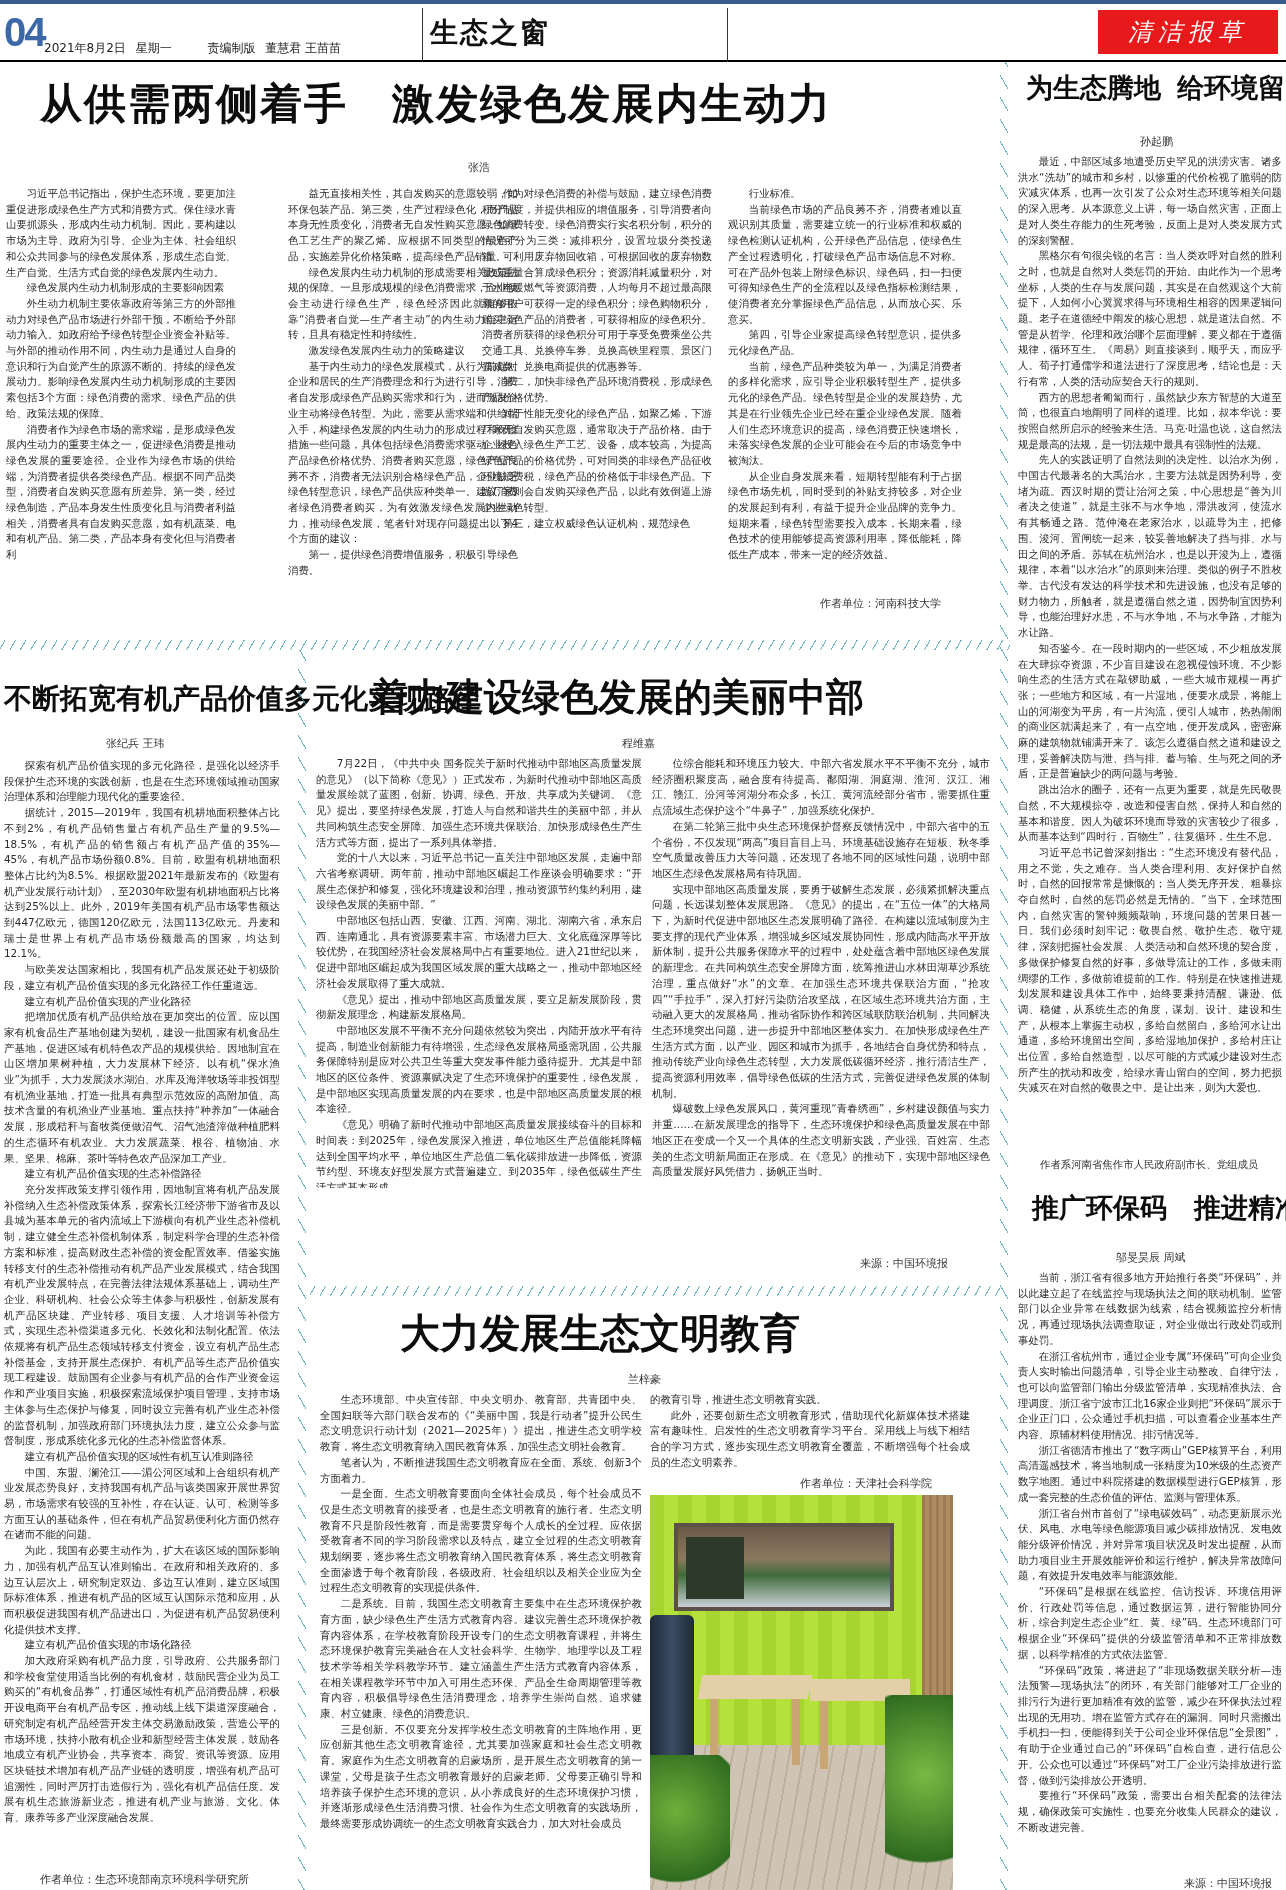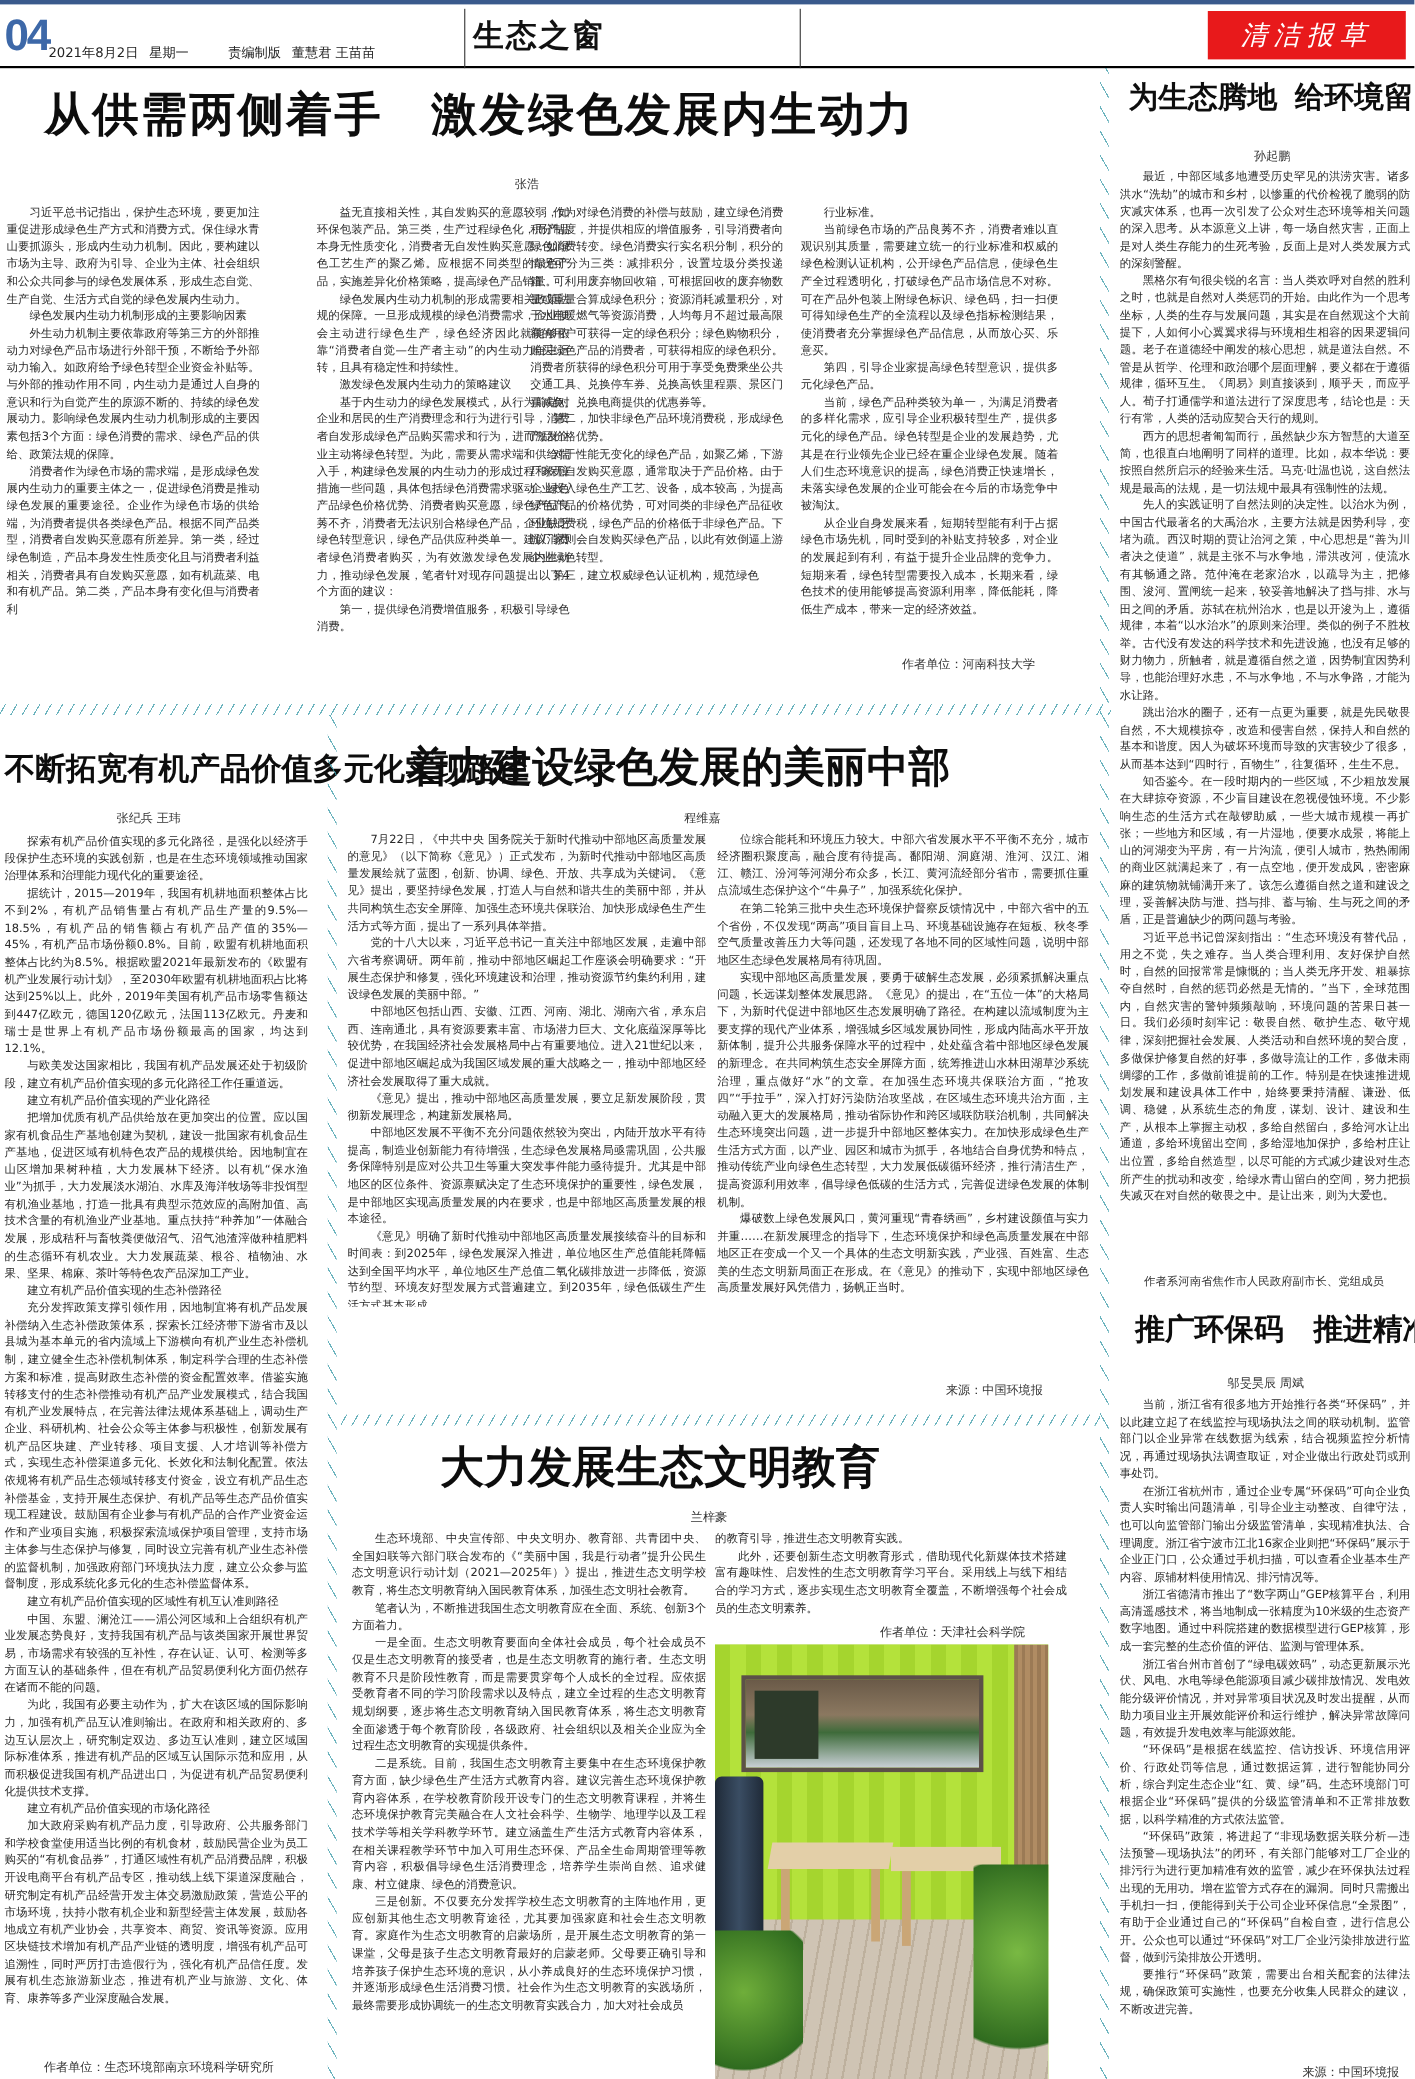--- a/index.html
+++ b/index.html
@@ -93,22 +93,22 @@
 <div class="wave-h" style="left:0; top:640px; width:1010px;"></div>
 <div class="wave-v" style="left:1000px; top:62px; height:1828px;"></div>
 
 <div class="headline" style="left:1026px; top:70px; font-size:27px;">为生态腾地 给环境留白</div>
 <div class="byline" style="left:1140px; top:134px;">孙起鹏</div>
 <div class="col" style="left:1018px; top:154px; width:264px; height:1000px;">
   <p>最近，中部区域多地遭受历史罕见的洪涝灾害。诸多洪水“洗劫”的城市和乡村，以惨重的代价检视了脆弱的防灾减灾体系，也再一次引发了公众对生态环境等相关问题的深入思考。从本源意义上讲，每一场自然灾害，正面上是对人类生存能力的生死考验，反面上是对人类发展方式的深刻警醒。</p>
   <p>黑格尔有句很尖锐的名言：当人类欢呼对自然的胜利之时，也就是自然对人类惩罚的开始。由此作为一个思考坐标，人类的生存与发展问题，其实是在自然观这个大前提下，人如何小心翼翼求得与环境相生相容的因果逻辑问题。老子在道德经中阐发的核心思想，就是道法自然。不管是从哲学、伦理和政治哪个层面理解，要义都在于遵循规律，循环互生。《周易》则直接谈到，顺乎天，而应乎人。荀子打通儒学和道法进行了深度思考，结论也是：天行有常，人类的活动应契合天行的规则。</p>
   <p>西方的思想者匍匐而行，虽然缺少东方智慧的大道至简，也很直白地阐明了同样的道理。比如，叔本华说：要按照自然所启示的经验来生活。马克·吐温也说，这自然法规是最高的法规，是一切法规中最具有强制性的法规。</p>
   <p>先人的实践证明了自然法则的决定性。以治水为例，中国古代最著名的大禹治水，主要方法就是因势利导，变堵为疏。西汉时期的贾让治河之策，中心思想是“善为川者决之使道”，就是主张不与水争地，滞洪改河，使流水有其畅通之路。范仲淹在老家治水，以疏导为主，把修围、浚河、置闸统一起来，较妥善地解决了挡与排、水与田之间的矛盾。苏轼在杭州治水，也是以开浚为上，遵循规律，本着“以水治水”的原则来治理。类似的例子不胜枚举。古代没有发达的科学技术和先进设施，也没有足够的财力物力，所触者，就是遵循自然之道，因势制宜因势利导，也能治理好水患，不与水争地，不与水争路，才能为水让路。</p>
+  <p>知否鉴今。在一段时期内的一些区域，不少粗放发展在大肆掠夺资源，不少盲目建设在忽视侵蚀环境。不少影响生态的生活方式在敲锣助威，一些大城市规模一再扩张；一些地方和区域，有一片湿地，便要水成景，将能上山的河湖变为平房，有一片沟流，便引人城市，热热闹闹的商业区就满起来了，有一点空地，便开发成风，密密麻麻的建筑物就铺满开来了。该怎么遵循自然之道和建设之理，妥善解决防与泄、挡与排、蓄与输、生与死之间的矛盾，正是普遍缺少的两问题与考验。</p>
   <p>跳出治水的圈子，还有一点更为重要，就是先民敬畏自然，不大规模掠夺，改造和侵害自然，保持人和自然的基本和谐度。因人为破坏环境而导致的灾害较少了很多，从而基本达到“四时行，百物生”，往复循环，生生不息。</p>
-  <p>知否鉴今。在一段时期内的一些区域，不少粗放发展在大肆掠夺资源，不少盲目建设在忽视侵蚀环境。不少影响生态的生活方式在敲锣助威，一些大城市规模一再扩张；一些地方和区域，有一片湿地，便要水成景，将能上山的河湖变为平房，有一片沟流，便引人城市，热热闹闹的商业区就满起来了，有一点空地，便开发成风，密密麻麻的建筑物就铺满开来了。该怎么遵循自然之道和建设之理，妥善解决防与泄、挡与排、蓄与输、生与死之间的矛盾，正是普遍缺少的两问题与考验。</p>
   <p>习近平总书记曾深刻指出：“生态环境没有替代品，用之不觉，失之难存。当人类合理利用、友好保护自然时，自然的回报常常是慷慨的；当人类无序开发、粗暴掠夺自然时，自然的惩罚必然是无情的。”当下，全球范围内，自然灾害的警钟频频敲响，环境问题的苦果日甚一日。我们必须时刻牢记：敬畏自然、敬护生态、敬守规律，深刻把握社会发展、人类活动和自然环境的契合度，多做保护修复自然的好事，多做导流让的工作，多做未雨绸缪的工作，多做前谁提前的工作。特别是在快速推进规划发展和建设具体工作中，始终要秉持清醒、谦逊、低调、稳健，从系统生态的角度，谋划、设计、建设和生产，从根本上掌握主动权，多给自然留白，多给河水让出通道，多给环境留出空间，多给湿地加保护，多给村庄让出位置，多给自然造型，以尽可能的方式减少建设对生态所产生的扰动和改变，给绿水青山留白的空间，努力把损失减灭在对自然的敬畏之中。是让出来，则为大爱也。</p>
 </div>
 <div class="byline" style="left:1040px; top:1158px; font-family:'DejaVu Sans',sans-serif; font-size:10.4px;">作者系河南省焦作市人民政府副市长、党组成员</div>
 
 <div class="headline" style="left:1032px; top:1190px; font-size:27px;">推广环保码　推进精准监管</div>
 <div class="byline" style="left:1116px; top:1250px;">邬旻昊辰 周斌</div>
 <div class="col" style="left:1018px; top:1270px; width:264px; height:604px;">
   <p>当前，浙江省有很多地方开始推行各类“环保码”，并以此建立起了在线监控与现场执法之间的联动机制。监管部门以企业异常在线数据为线索，结合视频监控分析情况，再通过现场执法调查取证，对企业做出行政处罚或刑事处罚。</p>
   <p>在浙江省杭州市，通过企业专属“环保码”可向企业负责人实时输出问题清单，引导企业主动整改、自律守法，也可以向监管部门输出分级监管清单，实现精准执法、合理调度。浙江省宁波市江北16家企业则把“环保码”展示于企业正门口，公众通过手机扫描，可以查看企业基本生产内容、原辅材料使用情况、排污情况等。</p>
   <p>浙江省德清市推出了“数字两山”GEP核算平台，利用高清遥感技术，将当地制成一张精度为10米级的生态资产数字地图。通过中科院搭建的数据模型进行GEP核算，形成一套完整的生态价值的评估、监测与管理体系。</p>

